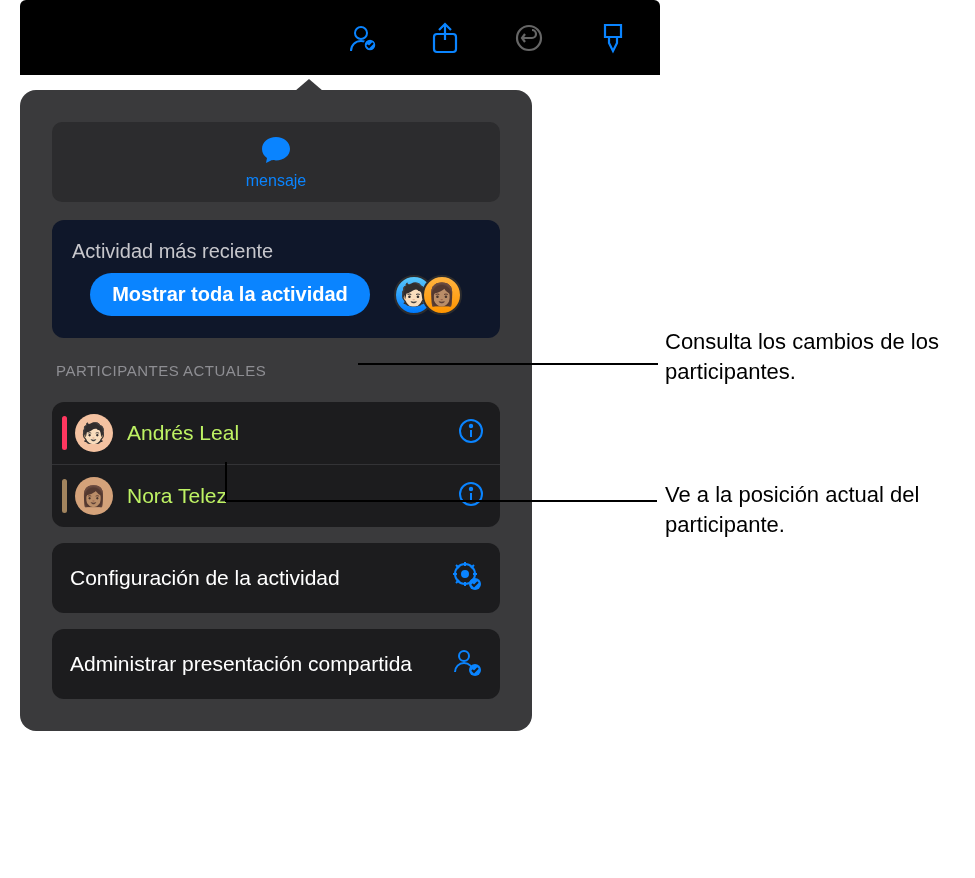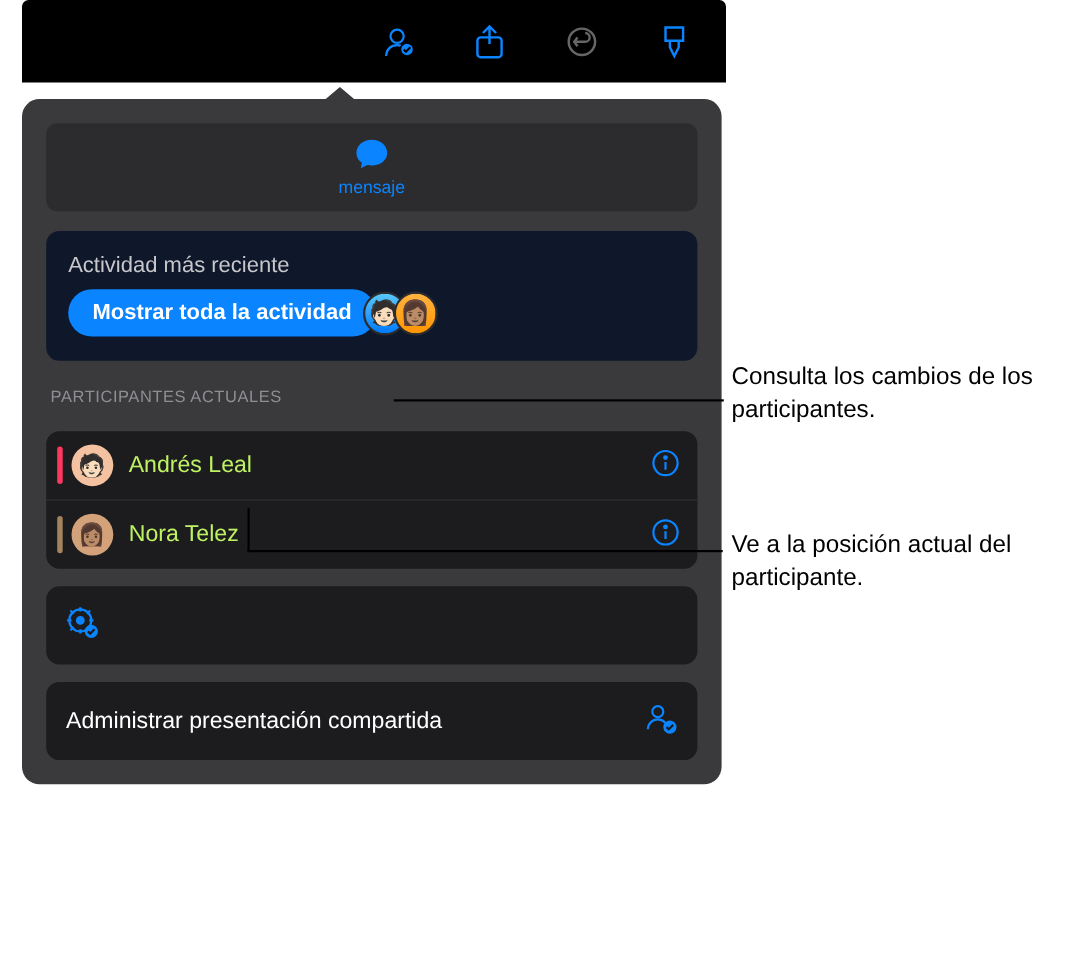--- a/index.html
+++ b/index.html
@@ -31,24 +31,24 @@
       color: #0a84ff;
     }
     .toolbar-icon.dim { color: #666; }
     .popover-wrap {
       position: absolute;
       left: 20px;
       top: 0;
     }
     .popover {
       position: relative;
-      width: 636px;
+      width: 512px;
       background: #3a3a3c;
       border-radius: 16px;
-      padding: 22px;
+      padding: 32px;
       margin-top: 15px;
     }
     .popover::before {
       content: "";
       position: absolute;
       top: -11px;
       left: 275px;
       width: 0; height: 0;
       border-left: 14px solid transparent;
       border-right: 14px solid transparent;
@@ -87,21 +87,22 @@
     }
     .activity-line {
       color: #8e8e93;
       font-size: 18px;
       margin-bottom: 16px;
     }
     .activity-line b { color: #e5e5ea; font-weight: 600; }
     .activity-bottom {
       display: flex;
       align-items: center;
-      justify-content: flex-start;
+      justify-content: center;
+      gap: 36px;
     }
     .pill-btn {
       background: #0a84ff;
       color: #fff;
       font-size: 20px;
       font-weight: 600;
       padding: 10px 22px;
       border-radius: 24px;
     }
     .avatars {
@@ -260,20 +261,21 @@
           <svg width="26" height="26" viewBox="0 0 26 26" fill="none" stroke="currentColor" stroke-width="2">
               <circle cx="13" cy="13" r="11"></circle>
               <line x1="13" y1="12" x2="13" y2="19"></line>
               <circle cx="13" cy="8" r="1.2" fill="currentColor"></circle>
             </svg>
         </div>
       </div>
     </div>
 
     <div class="option-card">
+      <div class="option-label">Configuración de la actividad</div>
       <div class="opt-icon">
         <svg width="30" height="30" viewBox="0 0 30 30" fill="none" stroke="currentColor" stroke-width="2">
           <circle cx="13" cy="13" r="10"></circle>
           <circle cx="13" cy="13" r="3" fill="currentColor"></circle>
           <path d="M13 1v4M13 21v4M1 13h4M21 13h4M4 4l3 3M19 19l3 3M22 4l-3 3M7 19l-3 3"></path>
           <circle cx="23" cy="23" r="6" fill="#0a84ff" stroke="none"></circle>
           <path d="M20 23l2 2 4-4" stroke="#1c1c1e" stroke-width="2"></path>
         </svg>
       </div>
     </div>

